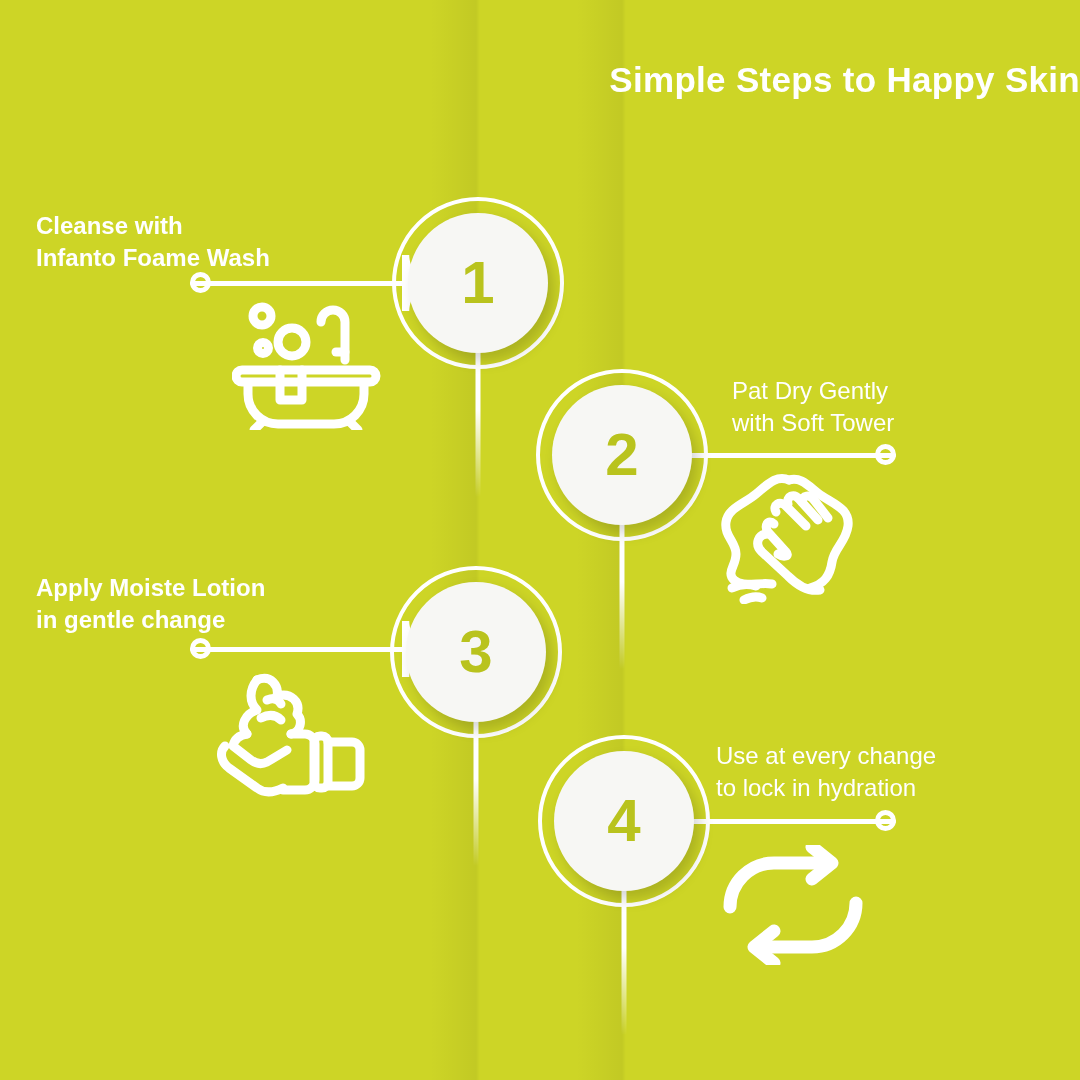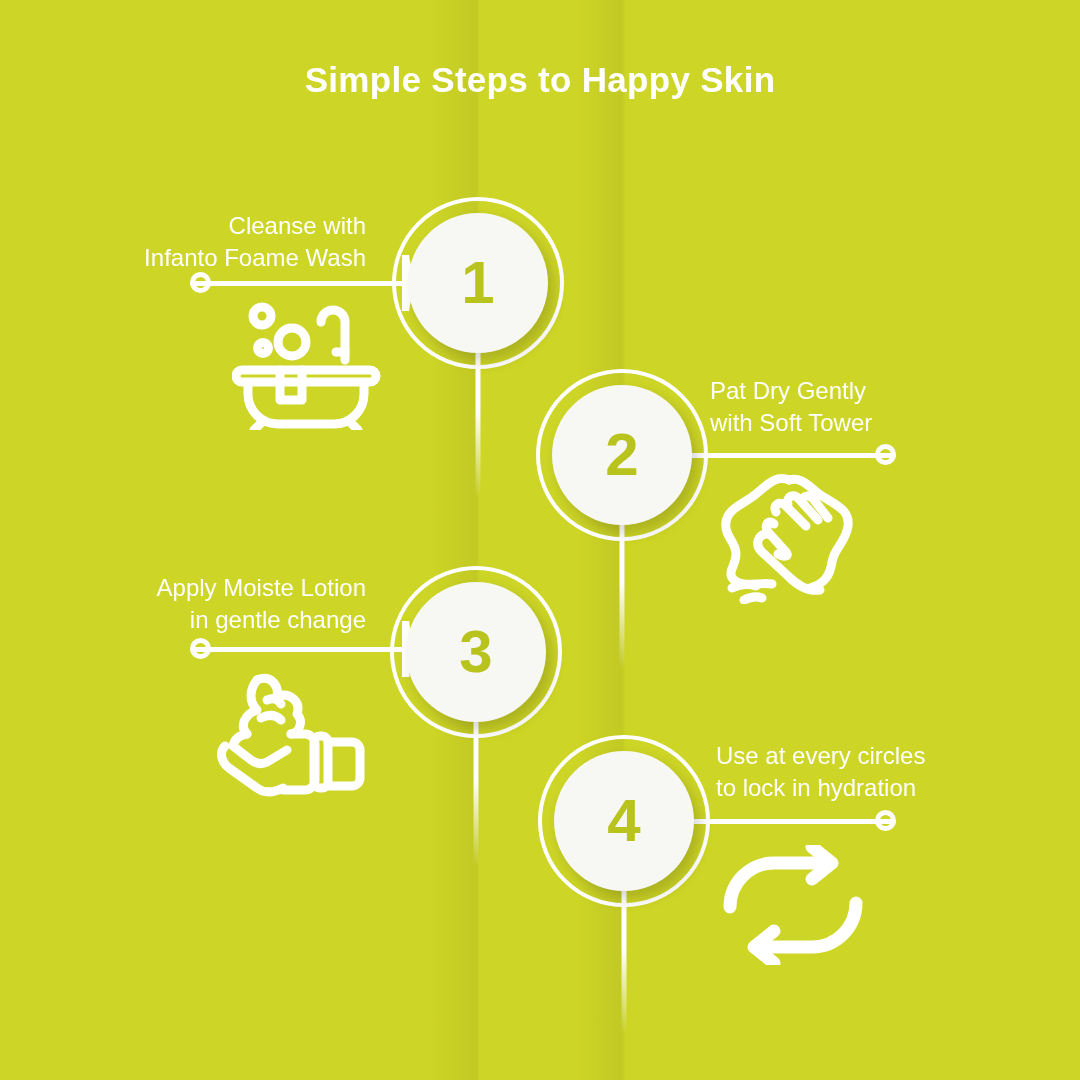--- a/index.html
+++ b/index.html
@@ -15,21 +15,21 @@
     width:1080px;height:1080px;
     background:#cdd526;
   }
   
   .band{position:absolute;top:0;bottom:0;pointer-events:none;}
   .band-a{left:430px;width:50px;background:linear-gradient(90deg,rgba(0,0,0,0) 0%,rgba(0,0,0,0.055) 92%,rgba(0,0,0,0.0) 100%);}
   .band-b{left:576px;width:50px;background:linear-gradient(90deg,rgba(0,0,0,0) 0%,rgba(0,0,0,0.055) 92%,rgba(0,0,0,0.0) 100%);}
 
   #title{
     position:absolute;top:60px;left:0;width:1080px;
-    text-align:center;
+    text-align:right;
     color:#ffffff;
     font-size:35px;
     font-weight:bold;
     letter-spacing:.3px;
   }
 
   .step{position:absolute;}
 
   
   .marker{position:absolute;width:172px;height:172px;}
@@ -72,21 +72,21 @@
                radial-gradient(circle at 100% 100%,rgba(255,255,255,0) 62%,#ffffff 64%) bottom left/36px 28px no-repeat;}
   .conn.right .flare{left:-8px;
     background:radial-gradient(circle at 0 0,rgba(255,255,255,0) 62%,#ffffff 64%) top right/36px 28px no-repeat,
                radial-gradient(circle at 0 100%,rgba(255,255,255,0) 62%,#ffffff 64%) bottom right/36px 28px no-repeat;}
 
   
   .caption{
     position:absolute;color:#ffffff;font-size:24px;line-height:1.33;
     white-space:pre-line;width:330px;
   }
-  .caption.right-al{text-align:right;}
+  .caption.right-al{text-align:left;font-weight:bold;}
   .caption.left-al{text-align:left;}
 
   
   .icon{position:absolute;}
   .icon svg{display:block;}
 </style>
 </head>
 <body>
 
 <div id="stage">
@@ -124,21 +124,21 @@
         <path d="M10 70 h128 a6 6 0 0 1 0 12 H10 a6 6 0 0 1 0 -12 z"></path>
         <path d="M16 84 v10 a30 30 0 0 0 30 30 h56 a30 30 0 0 0 30 -30 v-10"></path>
         <path d="M48 70 v30 h22 V70"></path>
         <path d="M30 122 l-8 8"></path>
         <path d="M118 122 l8 8"></path>
       </svg>
     </div>
   </div>
 
   <div class="step">
-    <div class="caption left-al" style="left:710px;top:375px;">Pat Dry Gently
+    <div class="caption left-al" style="left:732px;top:375px;">Pat Dry Gently
 with Soft Tower</div>
 
     <div class="conn right" style="left:650px;top:444px;width:246px;">
       <div class="bar"></div>
       <div class="flare"></div>
       <div class="dot"></div>
     </div>
 
     <div class="marker" style="left:536px;top:369px;">
       <div class="tail"></div>
@@ -192,21 +192,21 @@
         <path d="M10 76 C4 82 6 92 14 98 L42 118 C50 124 60 122 68 118"></path>
         <path d="M32 64 q-12 2 -14 12 l18 14 q8 6 16 2 l20 -12"></path>
         <path d="M76 64 h14 a10 10 0 0 1 10 10 v36 a10 10 0 0 1 -10 10 H68"></path>
         <rect x="99" y="66" width="14" height="52" rx="6"></rect>
         <path d="M113 72 h24 a8 8 0 0 1 8 8 v28 a8 8 0 0 1 -8 8 h-24"></path>
       </svg>
     </div>
   </div>
 
   <div class="step">
-    <div class="caption left-al" style="left:716px;top:740px;">Use at every circles
+    <div class="caption left-al" style="left:716px;top:740px;">Use at every change
 to lock in hydration</div>
 
     <div class="conn right" style="left:650px;top:810px;width:246px;">
       <div class="bar"></div>
       <div class="flare"></div>
       <div class="dot"></div>
     </div>
 
     <div class="marker" style="left:538px;top:735px;">
       <div class="tail"></div>

